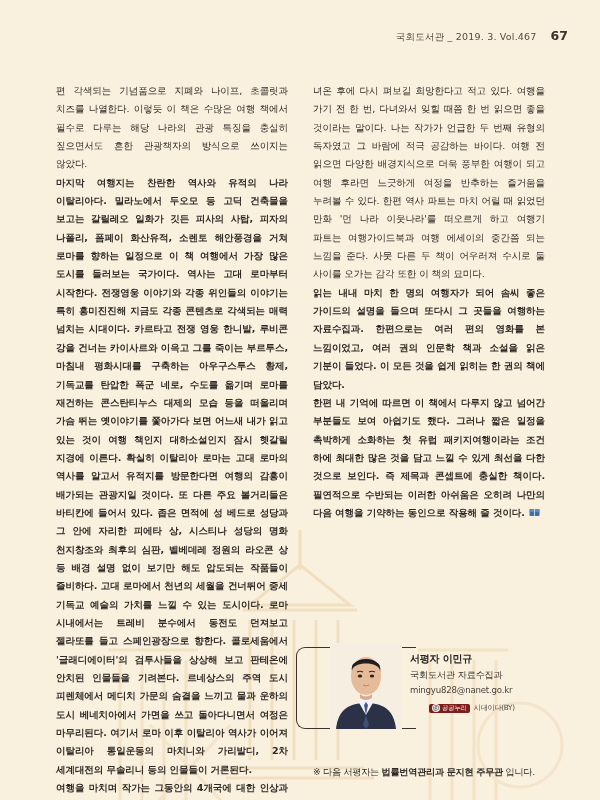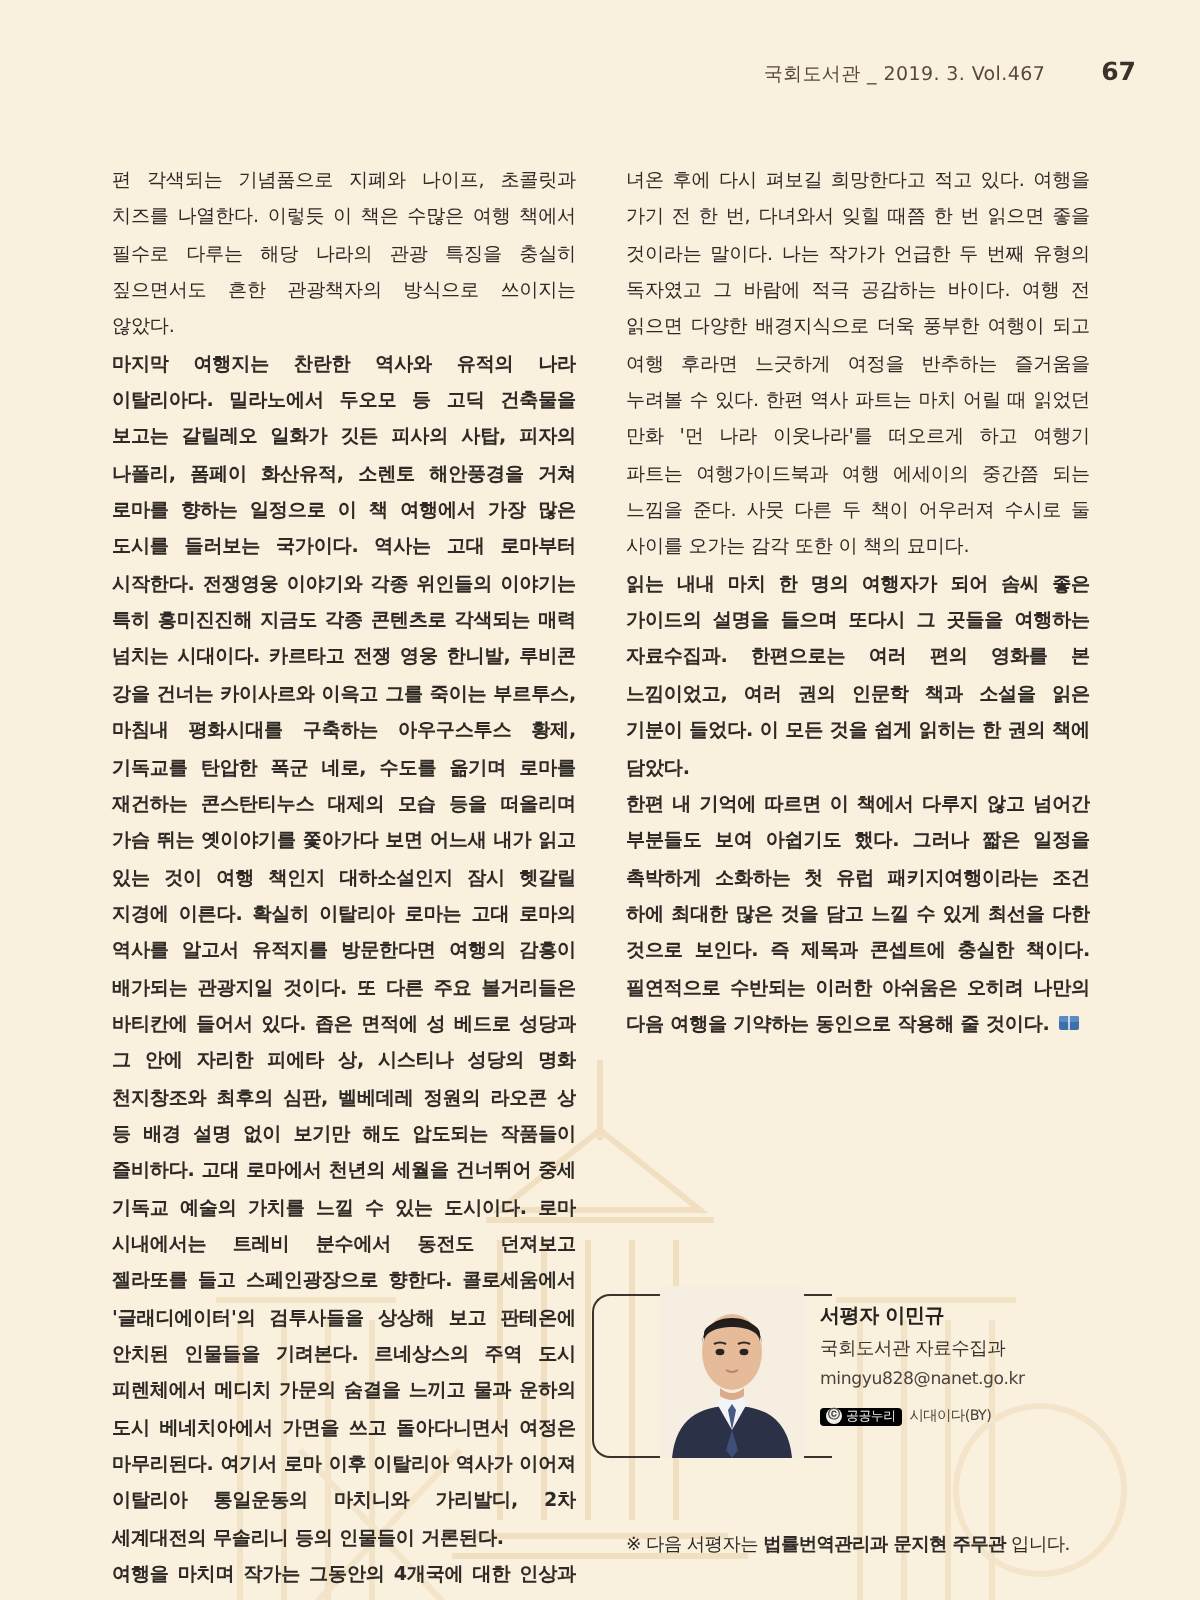--- a/index.html
+++ b/index.html
@@ -35,21 +35,21 @@
   }
   .watermark svg { display: block; width: 100%; height: 100%; }
 
   
   .running-head {
     position: absolute;
     top: 28px;
     right: 32px;
     display: flex;
     align-items: baseline;
-    gap: 28px;
+    gap: 14px;
     color: #4b4239;
   }
   .running-head .rh-text {
     font-size: 9.5px;
     letter-spacing: .2px;
     white-space: nowrap;
     color: #55493e;
   }
   .running-head .rh-page {
     font-size: 12.5px;
@@ -152,23 +152,24 @@
   .cc-badge {
     margin-top: 5px;
     display: flex;
     align-items: center;
     gap: 4px;
   }
   .cc-chip {
     display: inline-flex;
     align-items: center;
     gap: 2px;
-    background: #000000;
+    background: #7f1d1d;
     border-radius: 2px;
     padding: 0 3px;
+    margin-left: 19px;
   }
   .cc-chip .cc-circ {
     width: 8px; height: 8px;
     border-radius: 50%;
     background: #f2f0ec;
     color: #4a4744;
     font-size: 6px;
     line-height: 8px;
     text-align: center;
     font-weight: bold;

